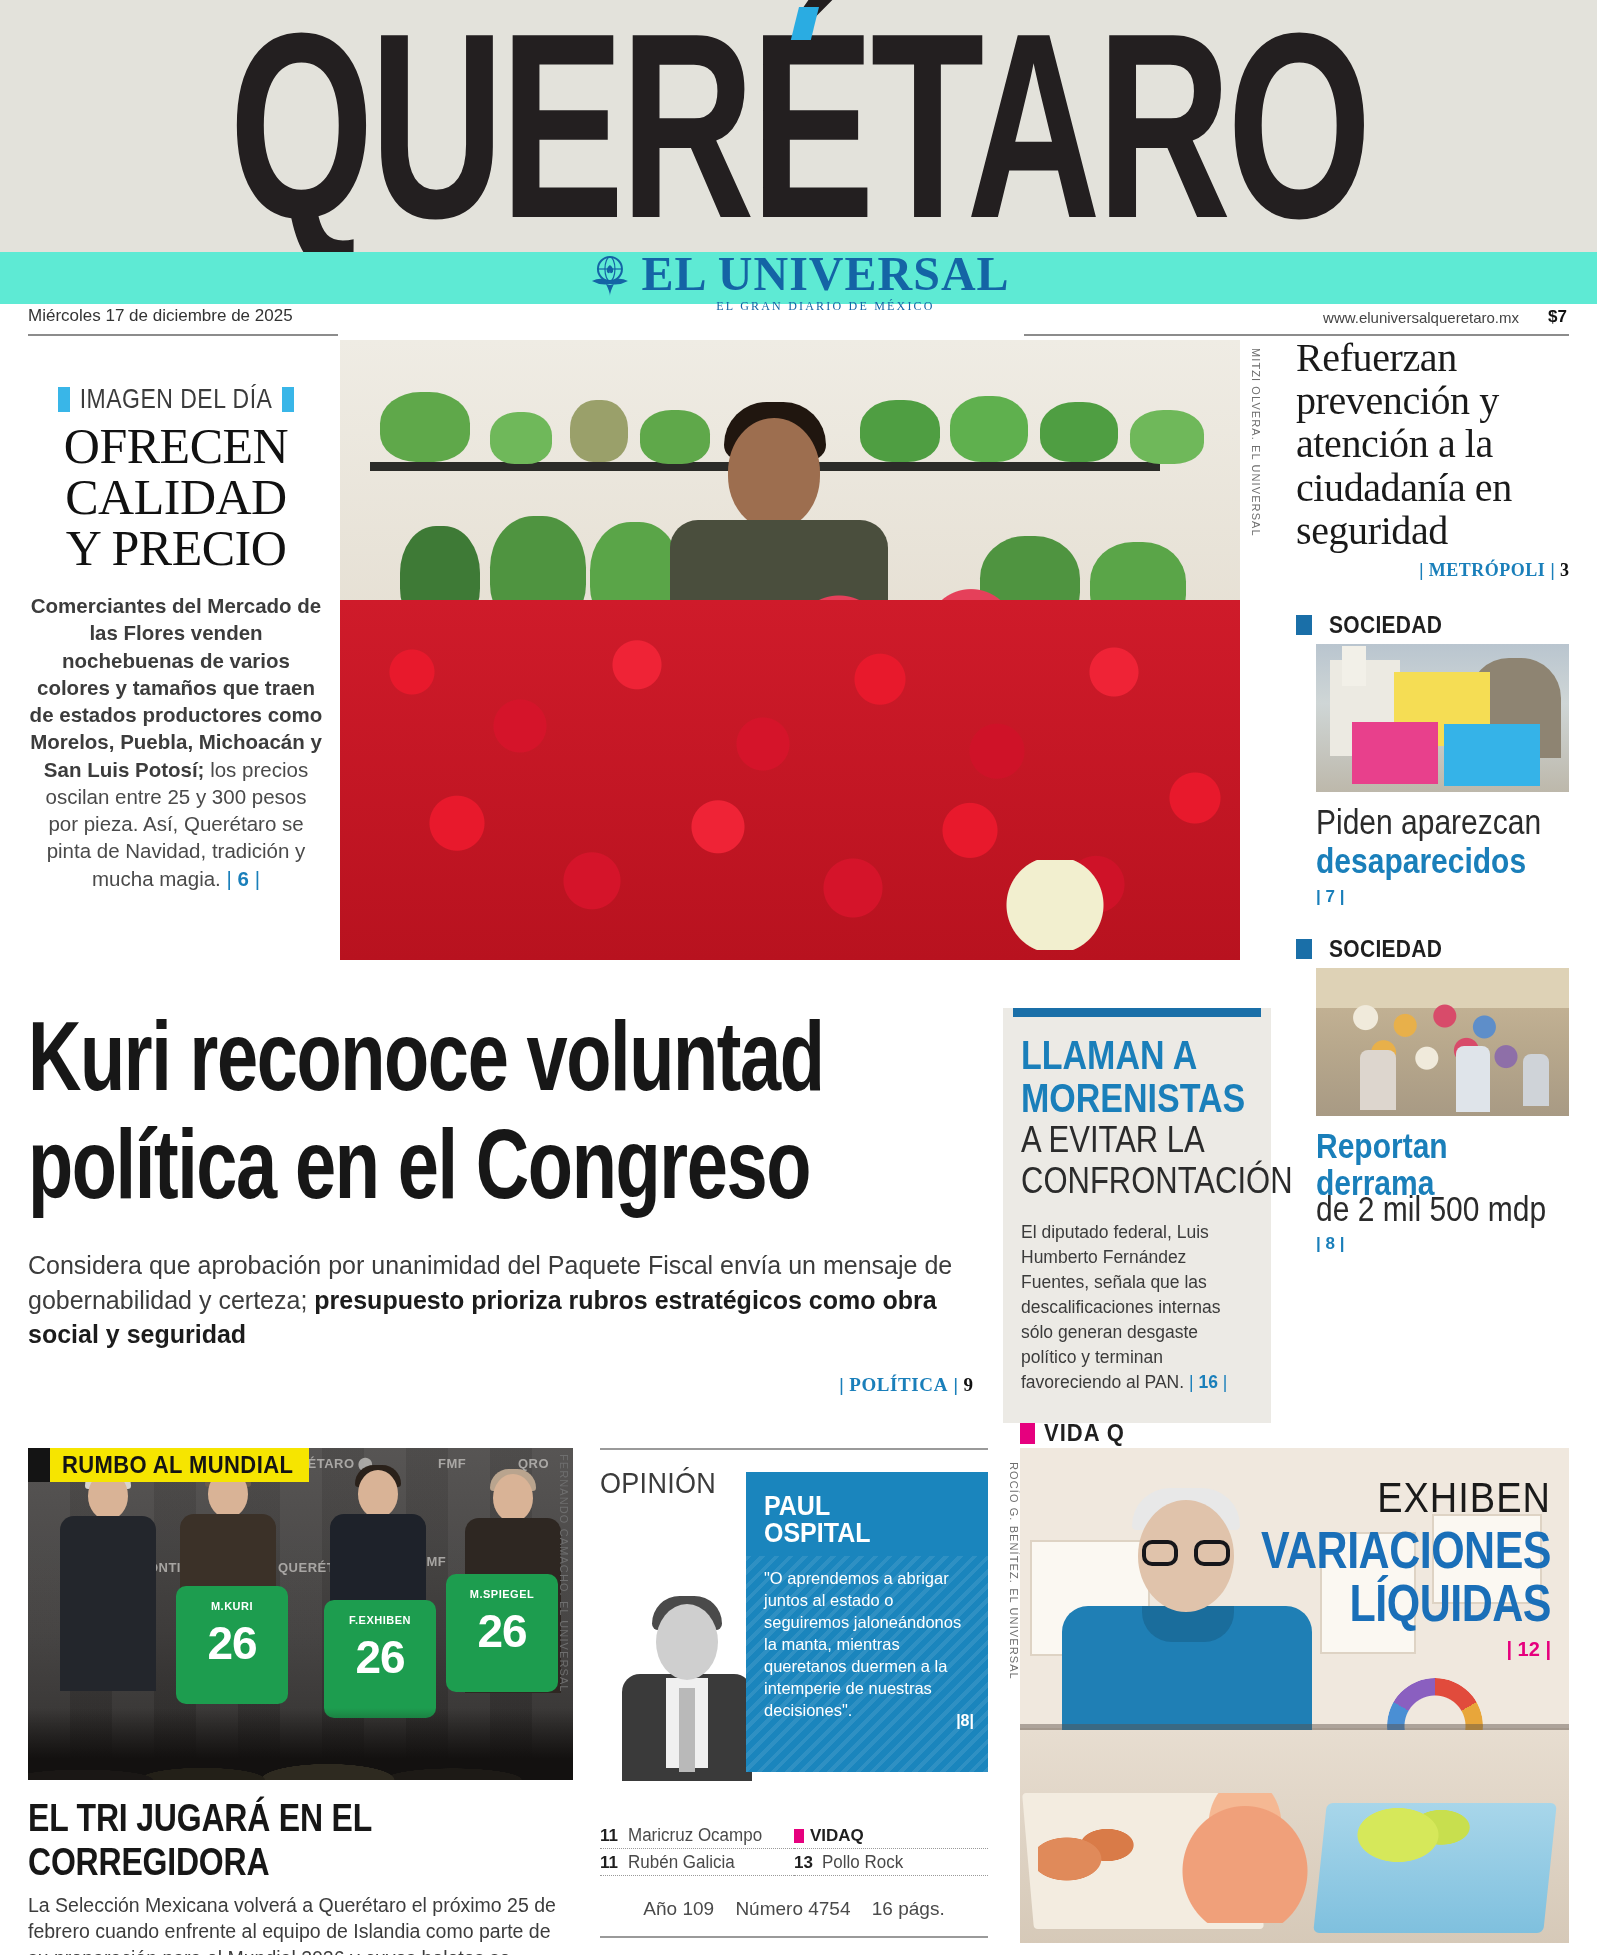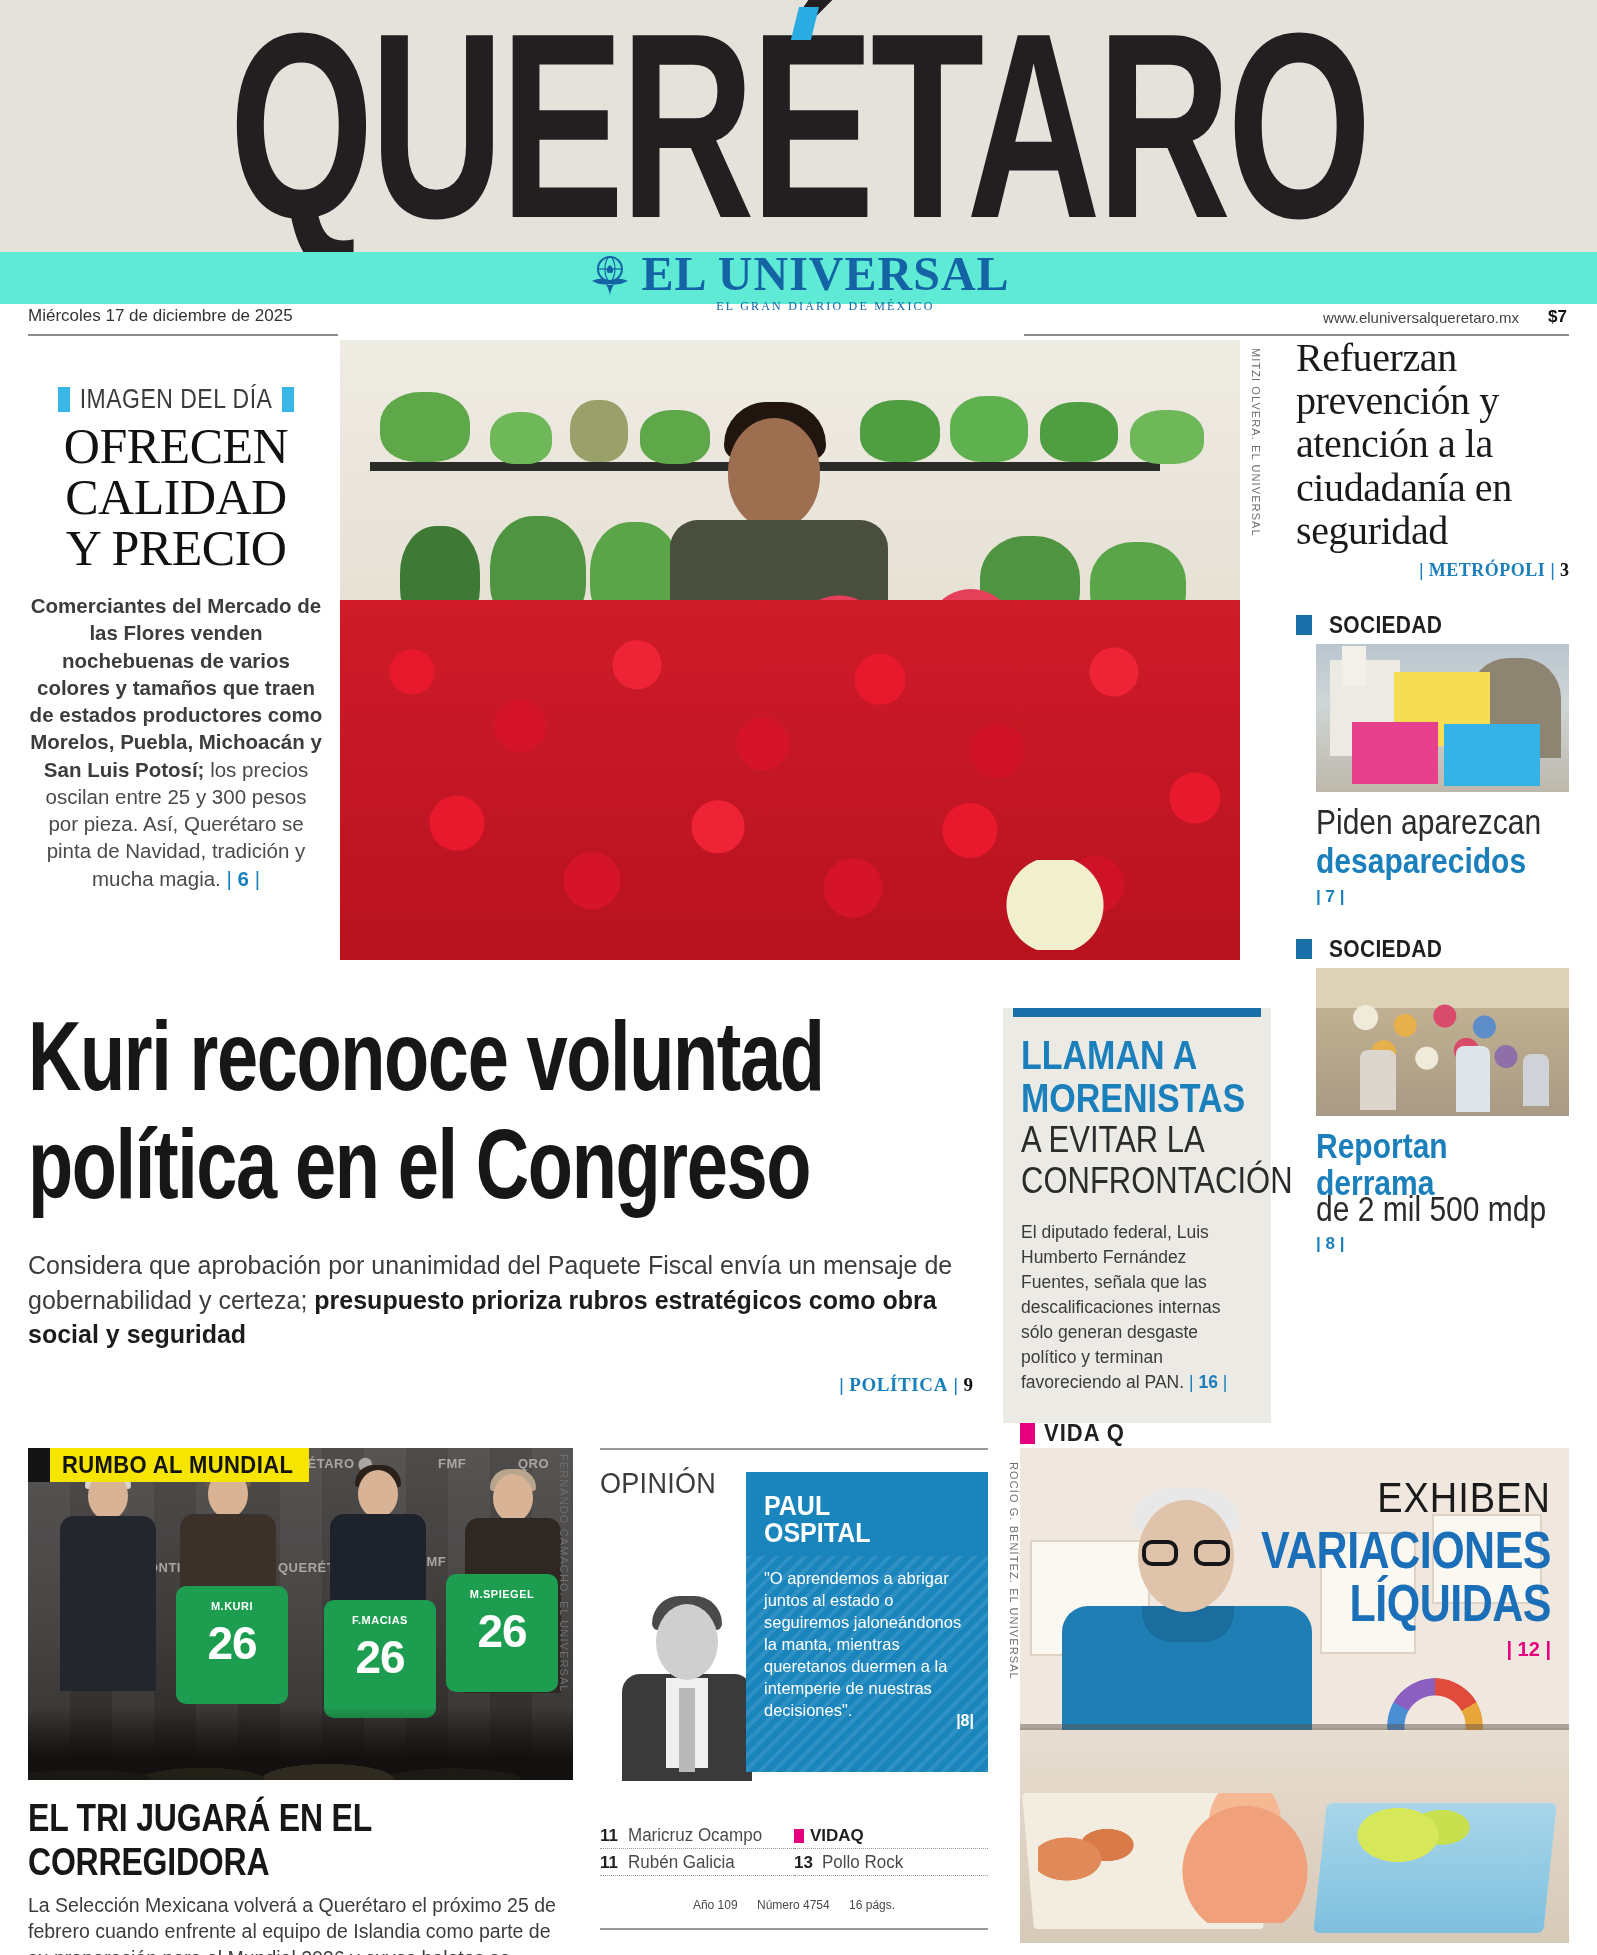--- a/index.html
+++ b/index.html
@@ -321,21 +321,21 @@
   .indexbox { position:absolute; left:600px; top:1826px; width: 388px; }
   .ix-cols { display:flex; }
   .ix-col { flex:1; }
   .ix-row { display:flex; align-items:baseline; gap:8px; border-bottom:1px dotted #9a9a9a; padding-bottom:2px; margin-bottom:4px; }
   .ix-num { font-size:17px; font-weight:700; color:#1f1f1f; min-width:20px; }
   .ix-name{ font-size:17px; color:#4a4a4a;
             transform:scaleY(1.06); transform-origin:left bottom; }
   .ix-sec { display:flex; align-items:center; gap:6px; border-bottom:1px dotted #9a9a9a; padding-bottom:2px; margin-bottom:4px; }
   .ix-sec .sq { width:10px; height:14px; background:#e6007e; flex:none; }
   .ix-sec .nm { font-size:17px; font-weight:700; color:#1f1f1f; }
-  .ix-foot { margin-top:18px; text-align:center; font-size:12px; color:#4a4a4a; }
+  .ix-foot { margin-top:18px; text-align:center; font-size:19px; color:#4a4a4a; }
   .ix-foot span { margin: 0 8px; }
   .ix-rule { margin-top:16px; width:388px; height:2px; background:#9a9a9a; }
 
   
   .vidaq { position:absolute; left:1020px; top:1448px; width: 549px; }
   .vq-photo { position:relative; width:549px; height:495px; overflow:hidden;
     background: linear-gradient(180deg,#efe7dd 0%, #e3d8cb 40%, #d8ccbf 100%); }
   .vq-wallA { position:absolute; left:0; top:0; right:0; height:280px; background:#f0e8de; }
   .vq-frame { position:absolute; background:#fbf8f2; border:2px solid #ded3c4; }
   .vq-glass { position:absolute; left:0; right:0; top:276px; height:6px; background:rgba(90,80,70,0.45); }
@@ -552,21 +552,21 @@
     <div class="jersey" style="left:148px; top:138px;">
       <div class="nm">M.KURI</div>
       <div class="no">26</div>
     </div>
     <div class="man" style="left:280px; width:140px; height:270px;">
       <div class="hair" style="background:#2a211a;"></div>
         <div class="head"></div>
       <div class="torso" style="background:#1e222a;"></div>
     </div>
     <div class="jersey" style="left:296px; top:152px;">
-      <div class="nm">F.MACIAS</div>
+      <div class="nm">F.EXHIBEN</div>
       <div class="no">26</div>
     </div>
     <div class="man" style="left:420px; width:130px; height:266px;">
       <div class="hair" style="background:#b9a48e;"></div>
         <div class="head"></div>
       <div class="torso" style="background:#2e2722;"></div>
     </div>
     <div class="jersey" style="left:418px; top:126px;">
       <div class="nm">M.SPIEGEL</div>
       <div class="no">26</div>

